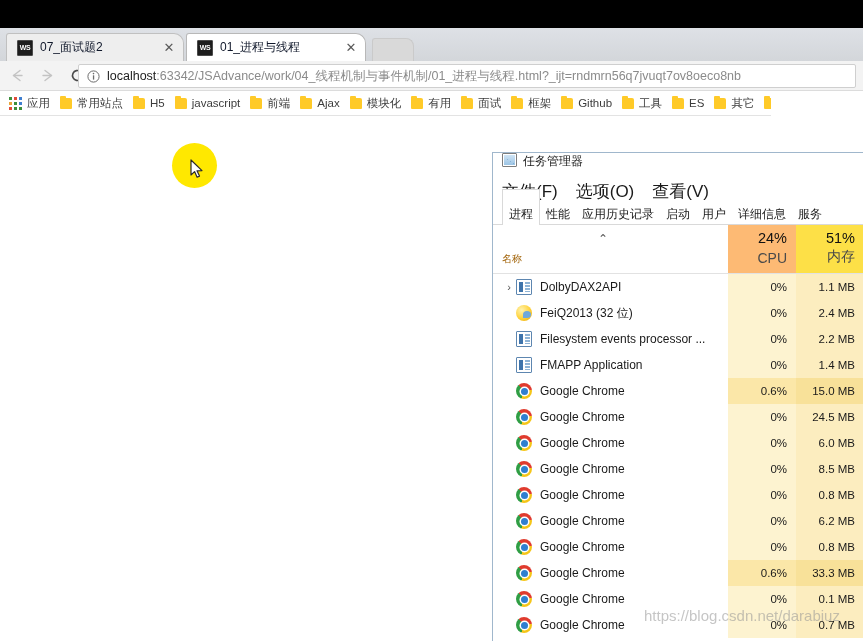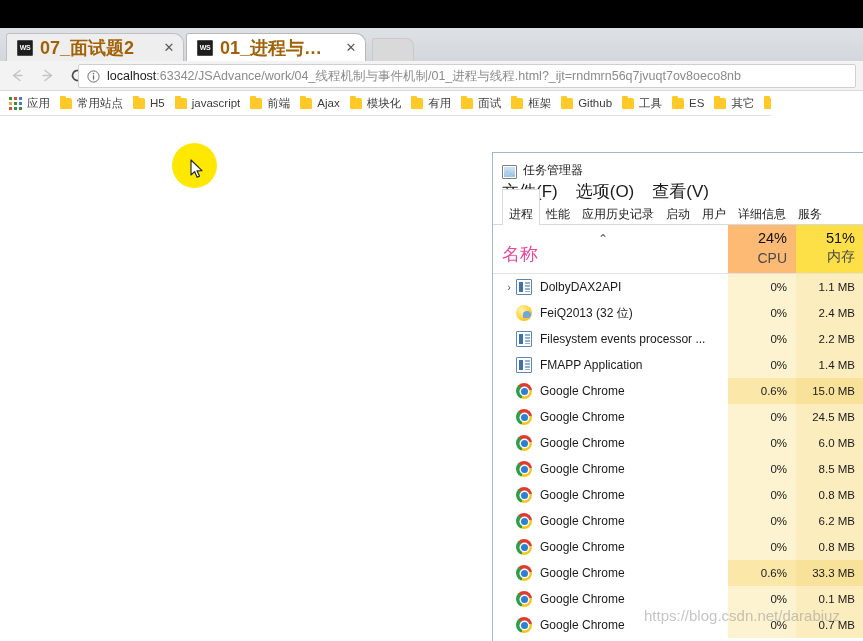--- a/index.html
+++ b/index.html
@@ -51,22 +51,22 @@
   .tab-fav {
     width: 16px; height: 16px; flex: 0 0 16px; margin-right: 7px;
     background: #1d1d1d; border-radius: 1px;
     display: flex; align-items: center; justify-content: center;
     color: #ffffff; font-size: 7px; font-weight: bold;
     font-family: "Liberation Sans", sans-serif; letter-spacing: -0.5px;
     line-height: 1;
     border: 1px solid #4a4a4a;
   }
   .tab-title {
-    flex: 1 1 auto; font-size: 18px; color: #a16207;
-    white-space: nowrap; overflow: hidden; text-overflow: ellipsis; font-weight: bold;
+    flex: 1 1 auto; font-size: 12px; color: #0f172a;
+    white-space: nowrap; overflow: hidden; text-overflow: ellipsis;
   }
   .tab-close {
     width: 16px; height: 16px; flex: 0 0 16px; margin-left: 4px;
     position: relative; color: #5a5a5a; font-size: 13px;
     display: flex; align-items: center; justify-content: center;
     line-height: 1;
   }
   #newtab {
     position: absolute; left: 372px; top: 10px; width: 42px; height: 23px;
     background: #d9d9d9; border-radius: 3px 8px 0 0;
@@ -144,21 +144,21 @@
   
   #taskmgr {
     position: absolute; left: 492px; top: 152px; width: 371px; height: 489px;
     background: #ffffff;
     border-left: 1px solid #a0b7cc;
     border-top: 1px solid #a0b7cc;
     overflow: hidden;
     font-family: "Liberation Sans", "DejaVu Sans", sans-serif;
   }
   #tm-titlebar {
-    height: 26px; display: flex; align-items: flex-end; padding-left: 9px;
+    height: 26px; display: flex; align-items: flex-start; padding-left: 9px;
     background: #ffffff;
   }
   #tm-app-icon {
     width: 15px; height: 14px; flex: 0 0 15px; margin-right: 6px;
     background: #ffffff; border: 1px solid #7d7d7d; border-radius: 1px;
     position: relative; overflow: hidden;
   }
   #tm-app-icon:before {
     content:""; position:absolute; left:1px; top:1px; right:1px; bottom:1px;
     background: linear-gradient(to bottom, #cfe4f5, #9cc4e4);
@@ -192,21 +192,21 @@
   #tm-table { position: relative; width: 371px; }
   #tm-head {
     display: flex; align-items: flex-end; height: 49px;
     border-bottom: 1px solid #e2e2e2; background: #ffffff;
     padding-left: 9px;
   }
   .col-name { flex: 1 1 auto; position: relative; height: 100%; }
   .col-name .caret {
     position: absolute; left: 96px; top: 7px; font-size: 12px; color: #5a5a5a;
   }
-  .col-name .lbl { position: absolute; left: 0; bottom: 7px; font-size: 18px; color: #ec4899; }
+  .col-name .lbl { position: absolute; left: 0; bottom: 7px; font-size: 10px; color: #a16207; }
   .col-num {
     flex: 0 0 68px; height: 100%; position: relative; text-align: right; padding-right: 9px;
   }
   .col-num .pct { position: absolute; right: 9px; top: 5px; font-size: 14.5px; color: #111; }
   .col-num .lbl { position: absolute; right: 9px; bottom: 7px; font-size: 14px; color: #4a4a4a; }
 
   #tm-rows { background: #ffffff; }
   .tm-row { display: flex; align-items: center; height: 26px; padding-left: 9px; }
   .r-name { flex: 1 1 auto; display: flex; align-items: center; overflow: hidden; }
   .expander {

